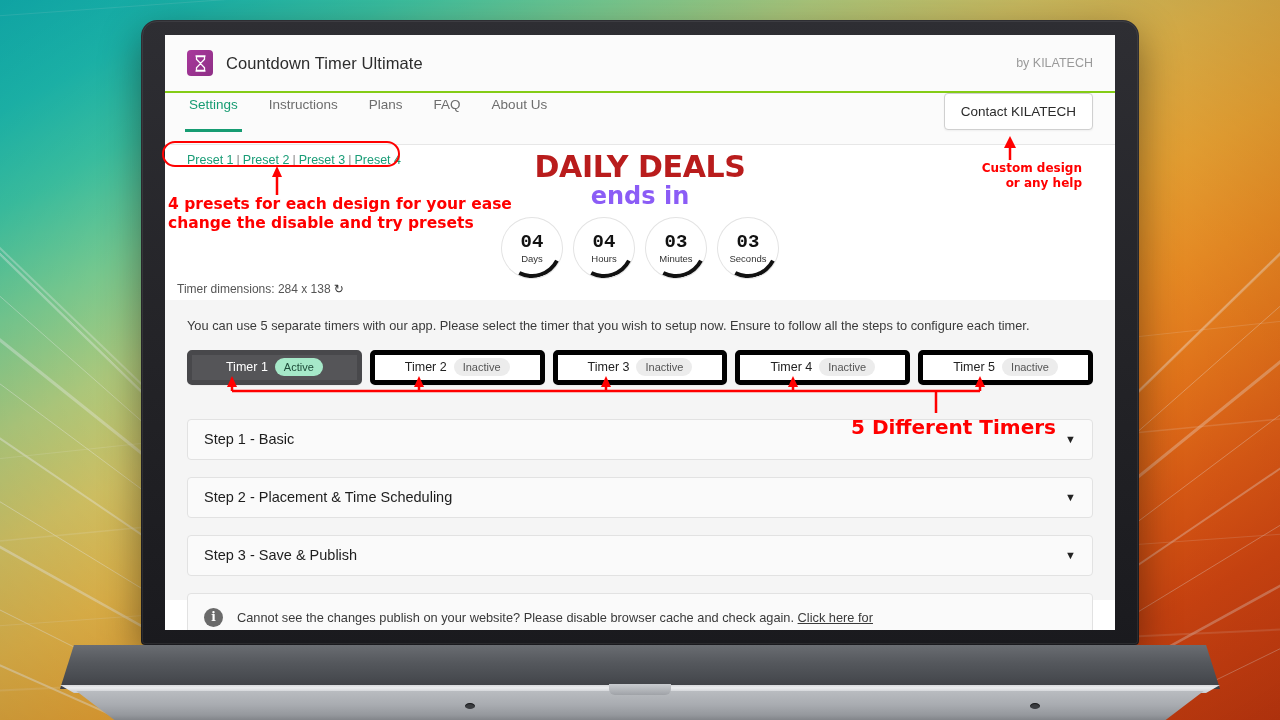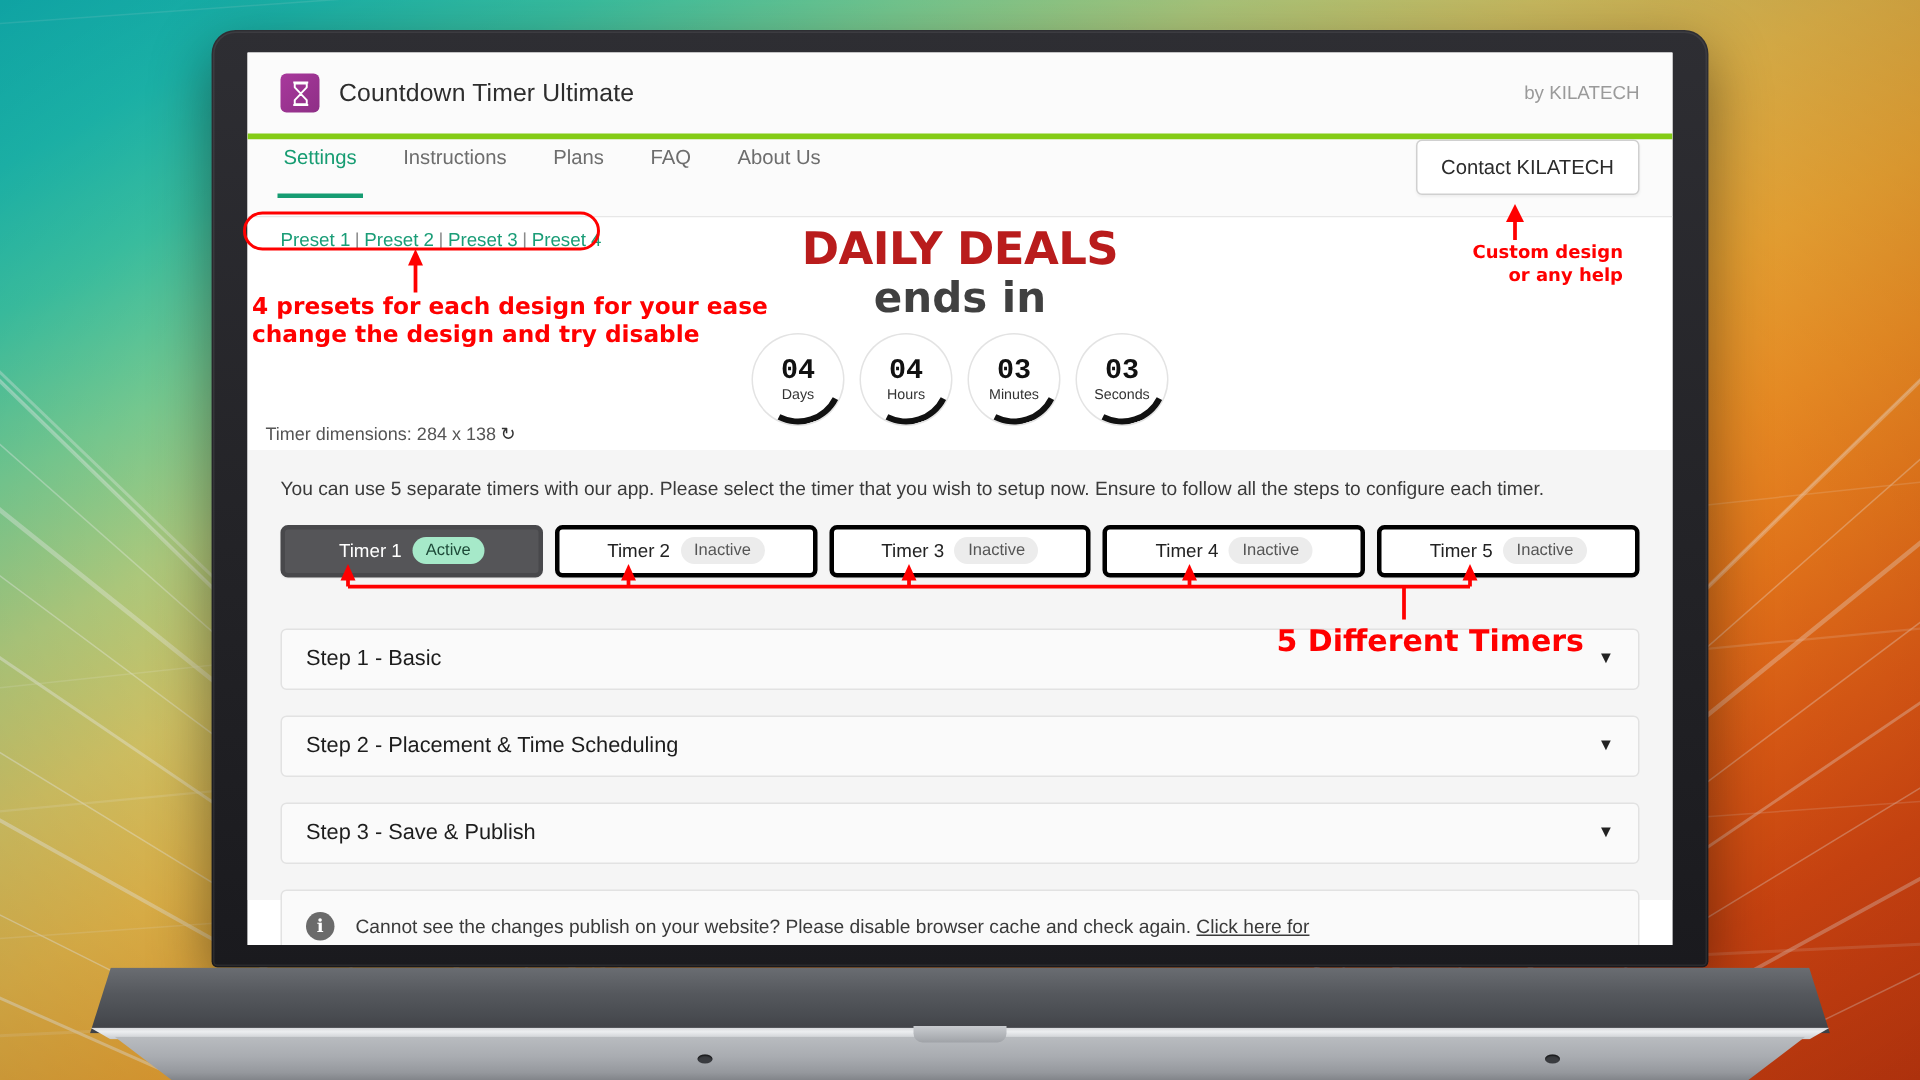--- a/index.html
+++ b/index.html
@@ -75,21 +75,21 @@
     position:absolute; top:58px; width:10px; height:6px; border-radius:50%;
     background:#3a3c40; box-shadow:inset 0 1px 1px rgba(0,0,0,.6);
   }
   .base .dot.l { left:405px; }
   .base .dot.r { left:970px; }
 
   
   .app { position:absolute; inset:0; background:#fff; }
 
   .appbar {
-    height:58px; background:#fbfbfb; border-bottom:4px solid #84cc16;
+    height:58px; background:#fbfbfb; border-bottom:2px solid #84cc16;
     display:flex; align-items:center; padding:0 22px;
   }
   .logo {
     width:26px; height:26px; border-radius:4px;
     background:linear-gradient(135deg,#a8389c 0%,#8e2f86 100%);
     display:flex; align-items:center; justify-content:center;
     color:#fff; font-size:17px; line-height:1; flex:0 0 auto;
   }
   .app-title { margin-left:13px; font-size:16.5px; color:#2d2d2d; letter-spacing:.1px; }
   .by { margin-left:auto; font-size:12.5px; color:#9a9a9a; }
@@ -120,21 +120,21 @@
     font-size:12.5px; color:#1a9d77; white-space:nowrap;
   }
   .presets a { color:#1a9d77; text-decoration:none; cursor:pointer; }
   .presets .sep { color:#8a8a8a; margin:0 3px; }
 
   .timer-wrap { position:absolute; left:0; right:0; top:4px; text-align:center; }
   .dd-title {
     font-size:30px; font-weight:bold; color:#b91c1c; letter-spacing:-.4px;
     font-family:"DejaVu Sans", sans-serif;
   }
-  .dd-sub { font-size:28px; font-weight:bold; color:#404040; margin-top:-2px;
+  .dd-sub { font-size:24px; font-weight:bold; color:#8b5cf6; margin-top:-2px;
     font-family:"DejaVu Sans", sans-serif; }
   .circles { display:flex; justify-content:center; gap:12px; margin-top:8px; }
   .circ {
     width:60px; height:60px; border-radius:50%;
     background:#fff; position:relative;
     display:flex; flex-direction:column; align-items:center; justify-content:center;
     box-shadow:0 0 0 1px #e3e3e3;
   }
   .circ::after {
     content:""; position:absolute; inset:0; border-radius:50%;
@@ -149,21 +149,21 @@
     position:absolute; left:12px; bottom:4px; font-size:12px; color:#555;
   }
   .dims .refresh { color:#333; margin-left:3px; }
 
   
   .body-sec { background:#f5f5f5; padding:16px 22px 0; height:300px; }
   .intro { font-size:12.8px; color:#3a3a3a; line-height:1.55; max-width:865px; }
 
   .timers { display:flex; gap:8px; margin-top:14px; }
   .tbtn {
-    flex:1; height:35px; border-radius:5px; background:#fff; border:3px solid #000000;
+    flex:1; height:35px; border-radius:5px; background:#fff; border:5px solid #000000;
     display:flex; align-items:center; justify-content:center; gap:7px;
     font-size:12.5px; color:#222; cursor:pointer; box-shadow:0 1px 1px rgba(0,0,0,.04);
   }
   .tbtn.sel { background:#555558; border-color:#48484b; color:#fff; }
   .badge { font-size:11px; padding:3px 9px; border-radius:11px; background:#ececec; color:#555; }
   .badge.on { background:#a6e9c9; color:#1d4a38; }
 
   .steps { margin-top:34px; }
   .step {
     height:41px; background:#fafafa; border:1px solid #e2e2e2; border-radius:4px;
@@ -379,20 +379,20 @@
       <polygon points="419,376 414,387 424,387"></polygon>
       <polygon points="606,376 601,387 611,387"></polygon>
       <polygon points="793,376 788,387 798,387"></polygon>
       <polygon points="980,376 975,387 985,387"></polygon>
     </g>
 
     <line x1="936" y1="391" x2="936" y2="413" stroke="#ff0000" stroke-width="2.5"></line>
   </svg>
 
   <div class="anno anno-txt" style="left:168px; top:195px; font-size:15.5px;"><span>4 presets for each design for your ease</span>
-<span>change the design and try disable</span></div>
+<span>change the disable and try presets</span></div>
 
   <div class="anno anno-txt" style="left:940px; top:161px; font-size:12px; text-align:right; width:142px;"><span>Custom design</span>
 <span>or any help</span></div>
 
   <div class="anno anno-txt" style="left:851px; top:415px; font-size:20px;text-align:center;">5 Different Timers</div>
 
 </div>
 
 </body></html>

